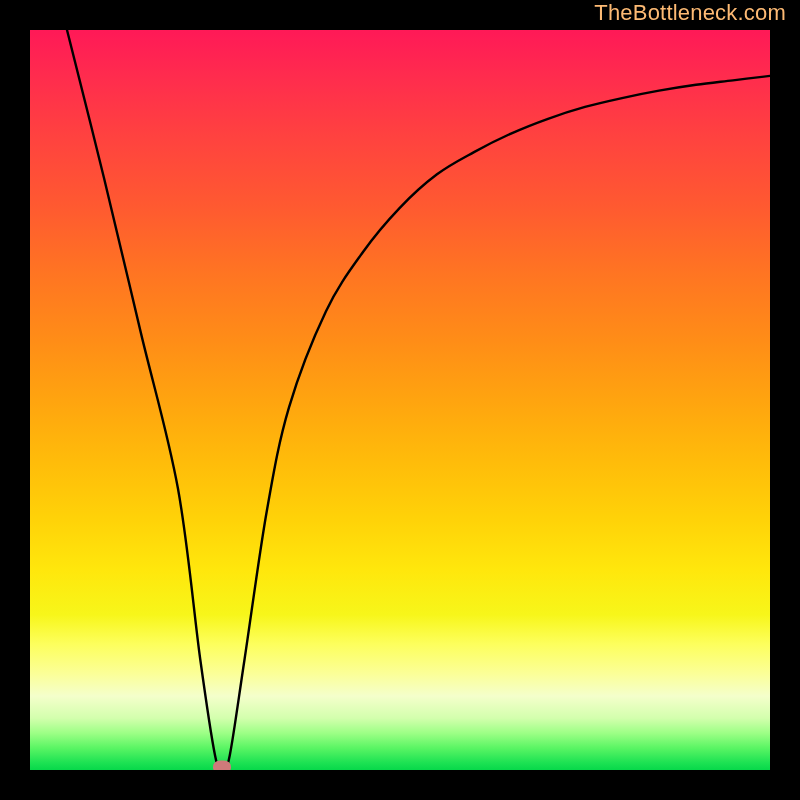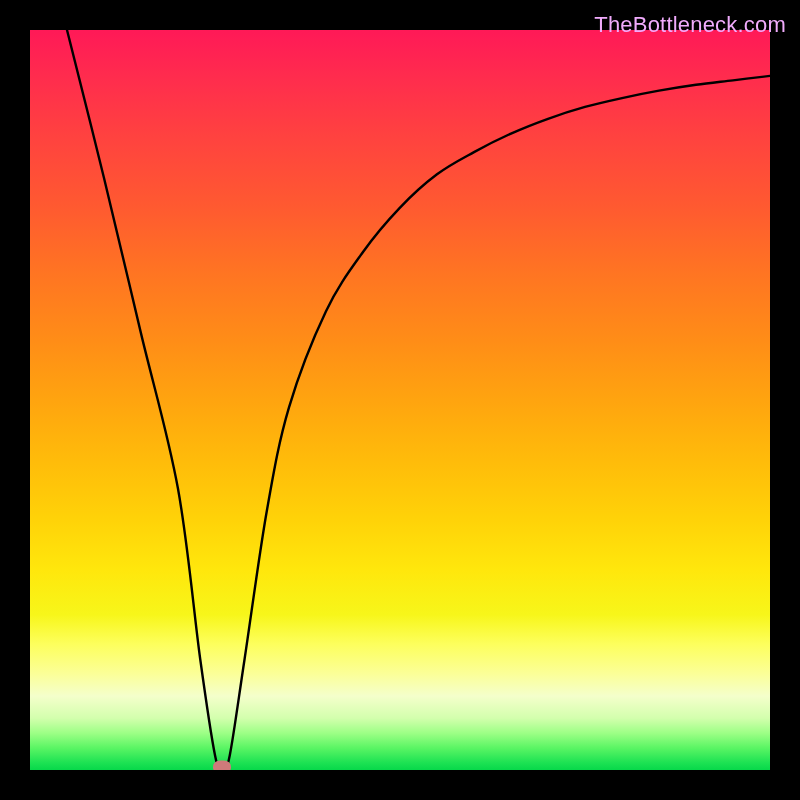--- a/index.html
+++ b/index.html
@@ -12,23 +12,23 @@
     font-family: Arial, Helvetica, sans-serif;
   }
   .frame {
     position: relative;
     width: 800px;
     height: 800px;
     background: #000;
   }
   .watermark {
     position: absolute;
-    top: 12px;
+    top: 0;
     right: 14px;
-    color: #f0abfc;
+    color: #fdba74;
     font-size: 22px;
     font-weight: 500;
     letter-spacing: 0.2px;
     z-index: 4;
   }
   .plot-area {
     position: absolute;
     left: 30px;
     top: 30px;
     width: 740px;

